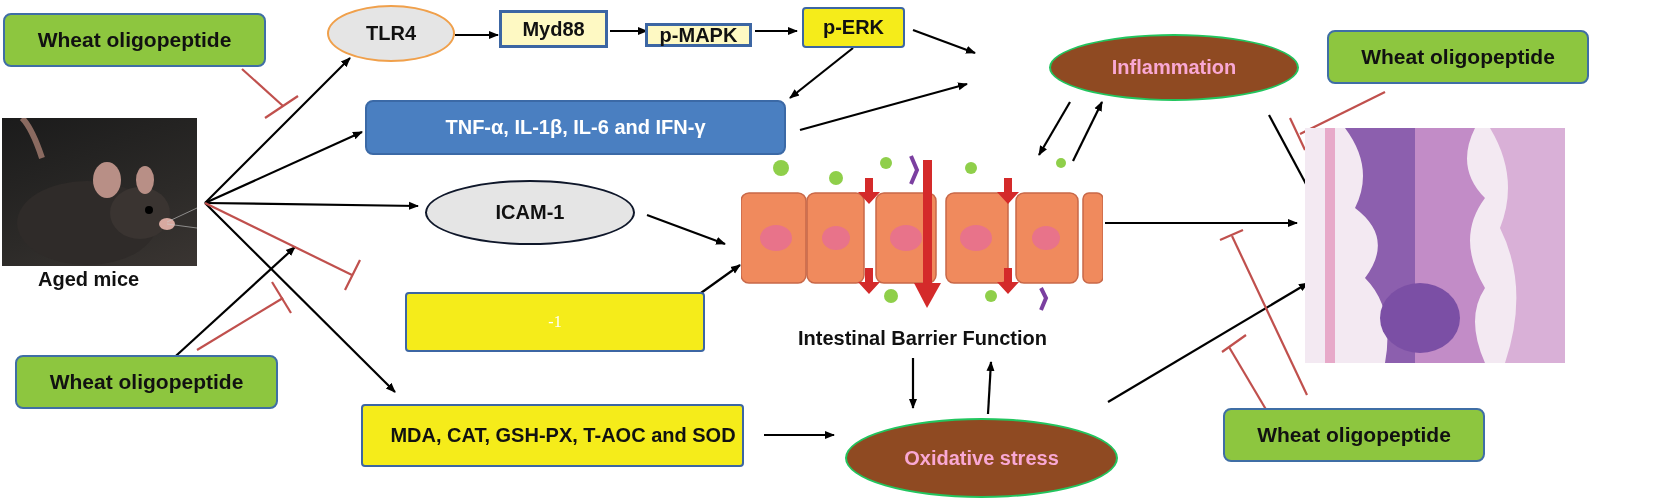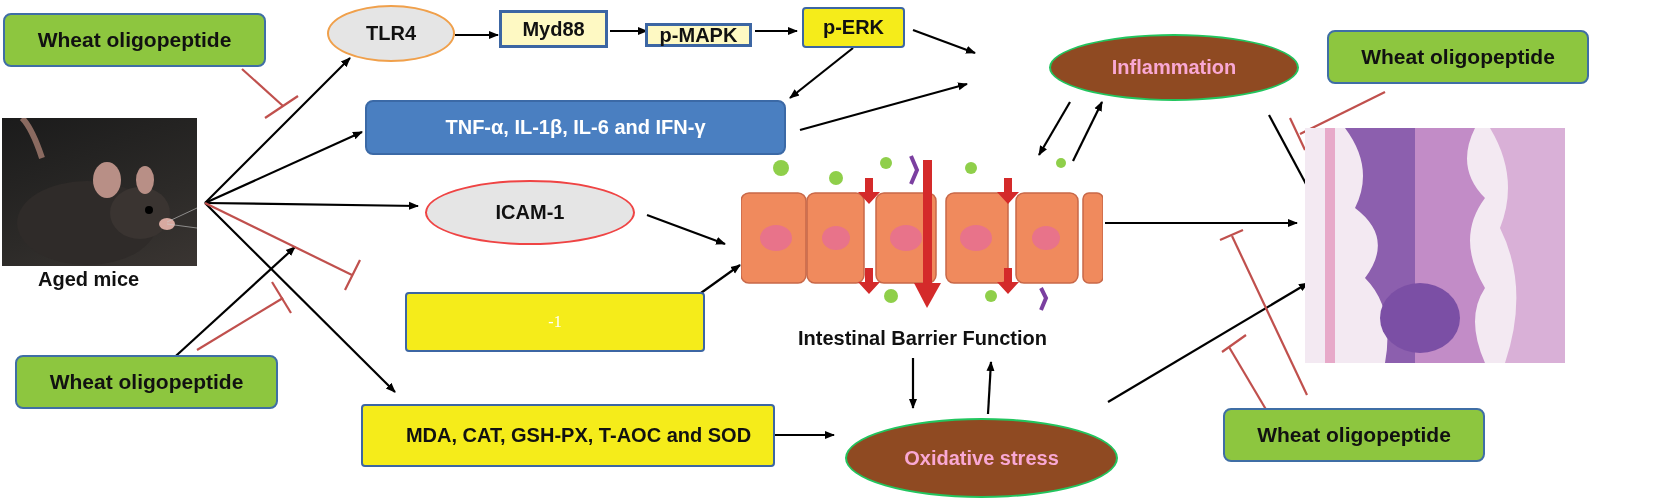--- a/index.html
+++ b/index.html
@@ -115,27 +115,27 @@
   </div>
 <div class="node yellow-box" style="left:645px; top:3px; width:107px; height:24px;margin-top:20px;">
     <span>p-MAPK</span>
   </div>
 <div class="node yellow-rbox" style="left:802px; top:7px; width:103px; height:41px;">
     <span>p-ERK</span>
   </div>
 <div class="node blue-box" style="left:365px; top:100px; width:421px; height:55px;">
     <span>TNF-α, IL-1β, IL-6 and  IFN-γ</span>
   </div>
-<div class="node yellow-oval" style="left:425px; top:180px; width:210px; height:65px; border:2px solid #ef4444;">
+<div class="node yellow-oval" style="left:425px; top:180px; width:210px; height:65px; border:2px solid #0f172a;">
     <span>ICAM-1</span>
   </div>
 <div class="node yellow-rbox" style="left:405px; top:292px; width:300px; height:60px;">
     <span style="color:#fff; font-weight:normal; font-family:'Liberation Serif', serif; font-size:16px;">-1</span>
   </div>
-<div class="node yellow-rbox" style="left:361px; top:404px; width:414px; height:63px;padding-left:21px;">
+<div class="node yellow-rbox" style="left:361px; top:404px; width:383px; height:63px;padding-left:21px;">
     <span>MDA, CAT, GSH-PX, T-AOC and SOD</span>
   </div>
 
 <div class="node brown-oval" style="left:1049px; top:34px; width:250px; height:67px;">
     <span>Inflammation</span>
   </div>
 <div class="node brown-oval" style="left:845px; top:418px; width:273px; height:80px;">
     <span>Oxidative stress</span>
   </div>
 

